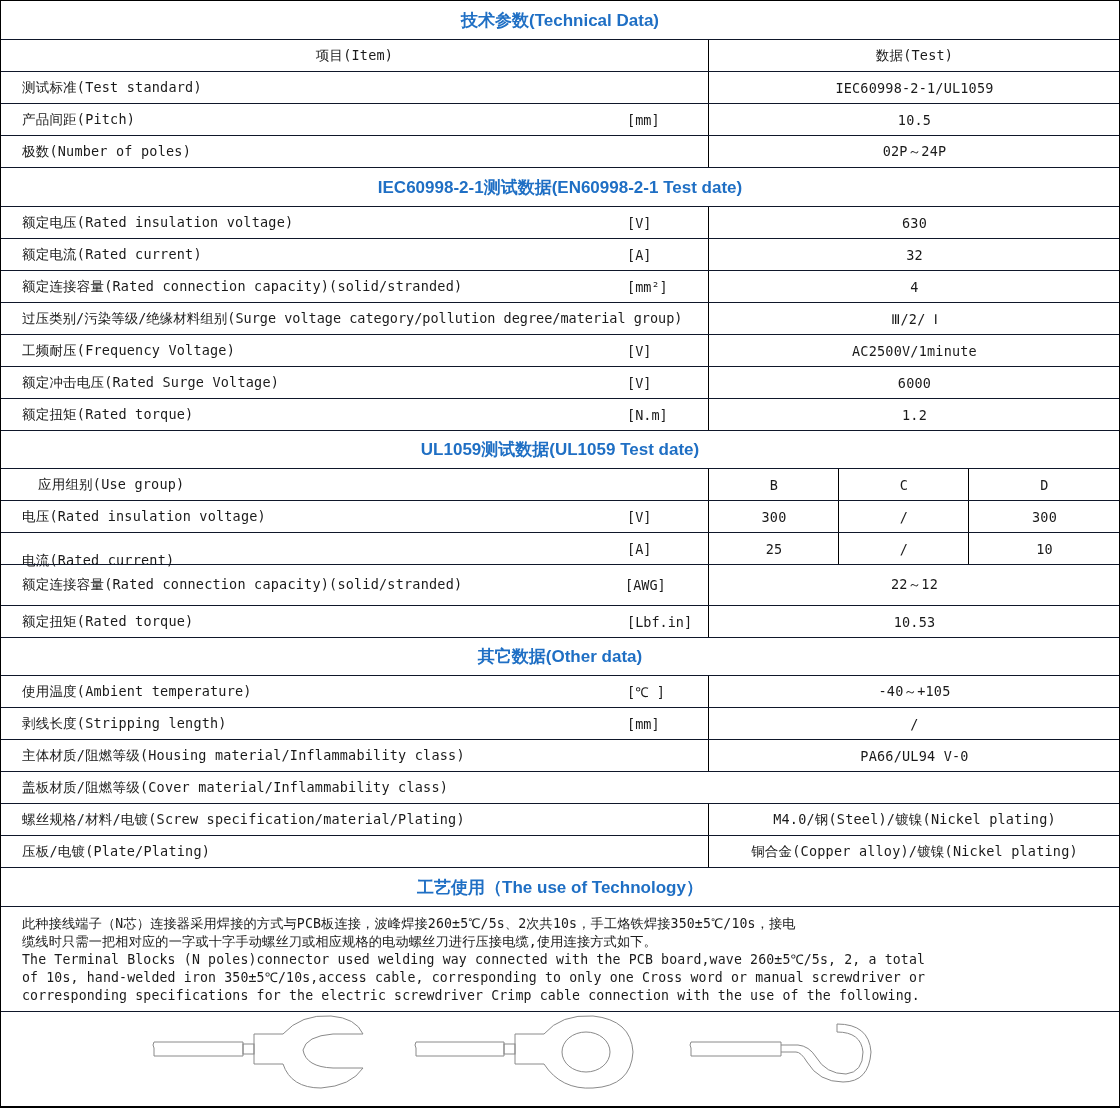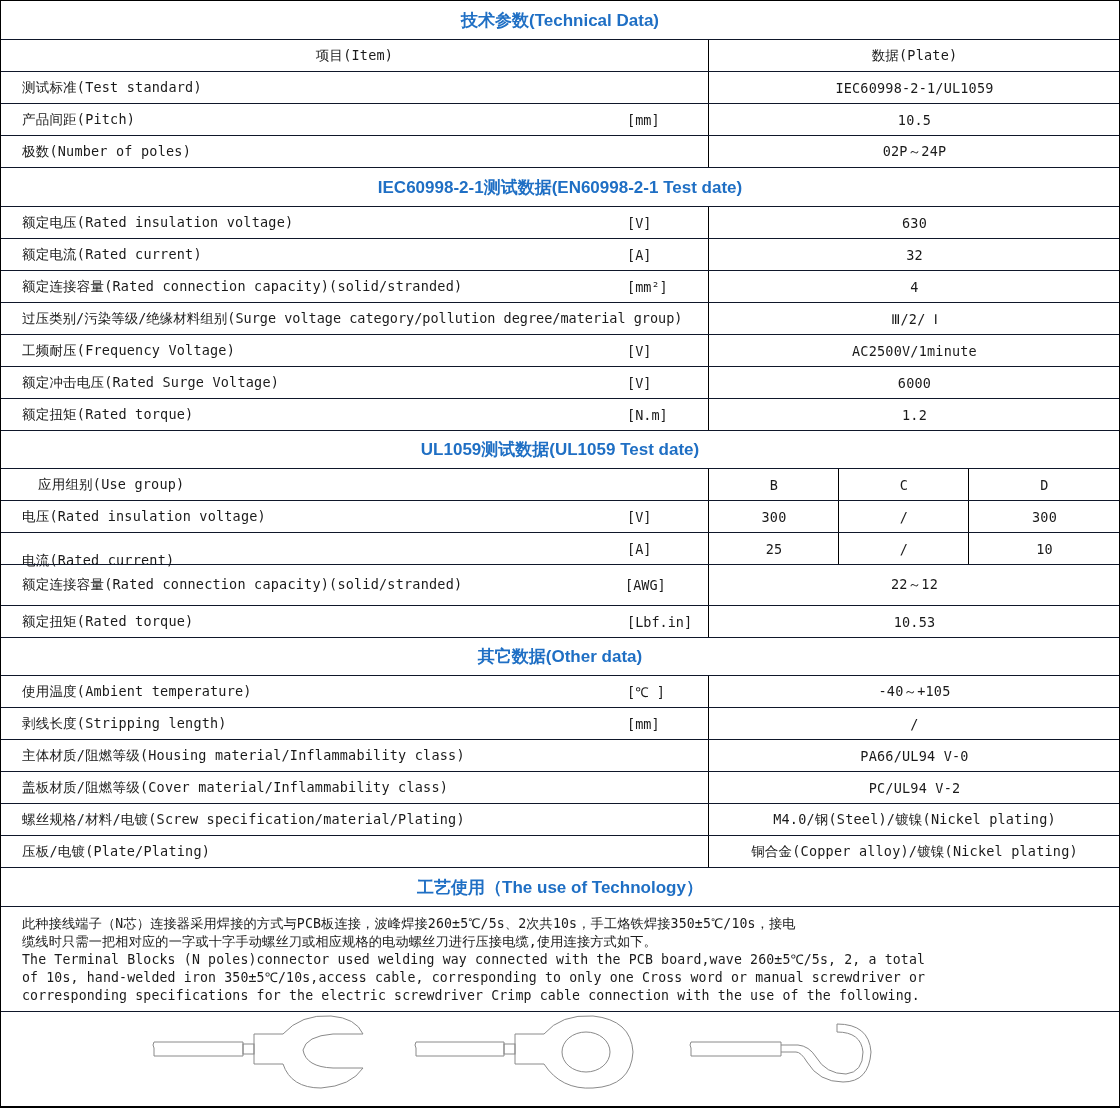--- a/index.html
+++ b/index.html
@@ -28,21 +28,21 @@
 <body>
 
 <div class="sheet">
 
   <div class="row first" style="top:0;height:38px;">
     <div class="section-title">技术参数(Technical Data)</div>
   </div>
 
   <div class="row" style="top:38px;height:32px;">
     <div class="cell center" style="left:0;width:707px;">项目(Item)</div>
-    <div class="cell center vline" style="left:707px;width:411px;">数据(Plate)</div>
+    <div class="cell center vline" style="left:707px;width:411px;">数据(Test)</div>
   </div>
   <div class="row" style="top:70px;height:32px;">
     <div class="cell left" style="left:0;width:600px;">测试标准(Test standard)</div>
     <div class="unit" style="left:626px;"></div>
     <div class="cell center vline" style="left:707px;width:411px;">IEC60998-2-1/UL1059</div>
   </div>
   <div class="row" style="top:102px;height:32px;">
     <div class="cell left" style="left:0;width:600px;">产品间距(Pitch)</div>
     <div class="unit" style="left:626px;">[mm]</div>
     <div class="cell center vline" style="left:707px;width:411px;">10.5</div>
@@ -137,21 +137,20 @@
     <div class="cell left" style="left:0;width:600px;">剥线长度(Stripping length)</div>
     <div class="unit" style="left:626px;">[mm]</div>
     <div class="cell center vline" style="left:707px;width:411px;">/</div>
   </div>
   <div class="row" style="top:738px;height:32px;">
     <div class="cell left" style="left:0;width:700px;">主体材质/阻燃等级(Housing material/Inflammability class)</div>
     <div class="cell center vline" style="left:707px;width:411px;">PA66/UL94 V-0</div>
   </div>
   <div class="row" style="top:770px;height:32px;">
     <div class="cell left" style="left:0;width:700px;">盖板材质/阻燃等级(Cover material/Inflammability class)</div>
-    <div class="cell center vline" style="left:707px;width:411px;">PC/UL94 V-2</div>
   </div>
   <div class="row" style="top:802px;height:32px;">
     <div class="cell left" style="left:0;width:700px;">螺丝规格/材料/电镀(Screw specification/material/Plating)</div>
     <div class="cell center vline" style="left:707px;width:411px;">M4.0/钢(Steel)/镀镍(Nickel plating)</div>
   </div>
   <div class="row" style="top:834px;height:32px;">
     <div class="cell left" style="left:0;width:700px;">压板/电镀(Plate/Plating)</div>
     <div class="cell center vline" style="left:707px;width:411px;">铜合金(Copper alloy)/镀镍(Nickel plating)</div>
   </div>
 

